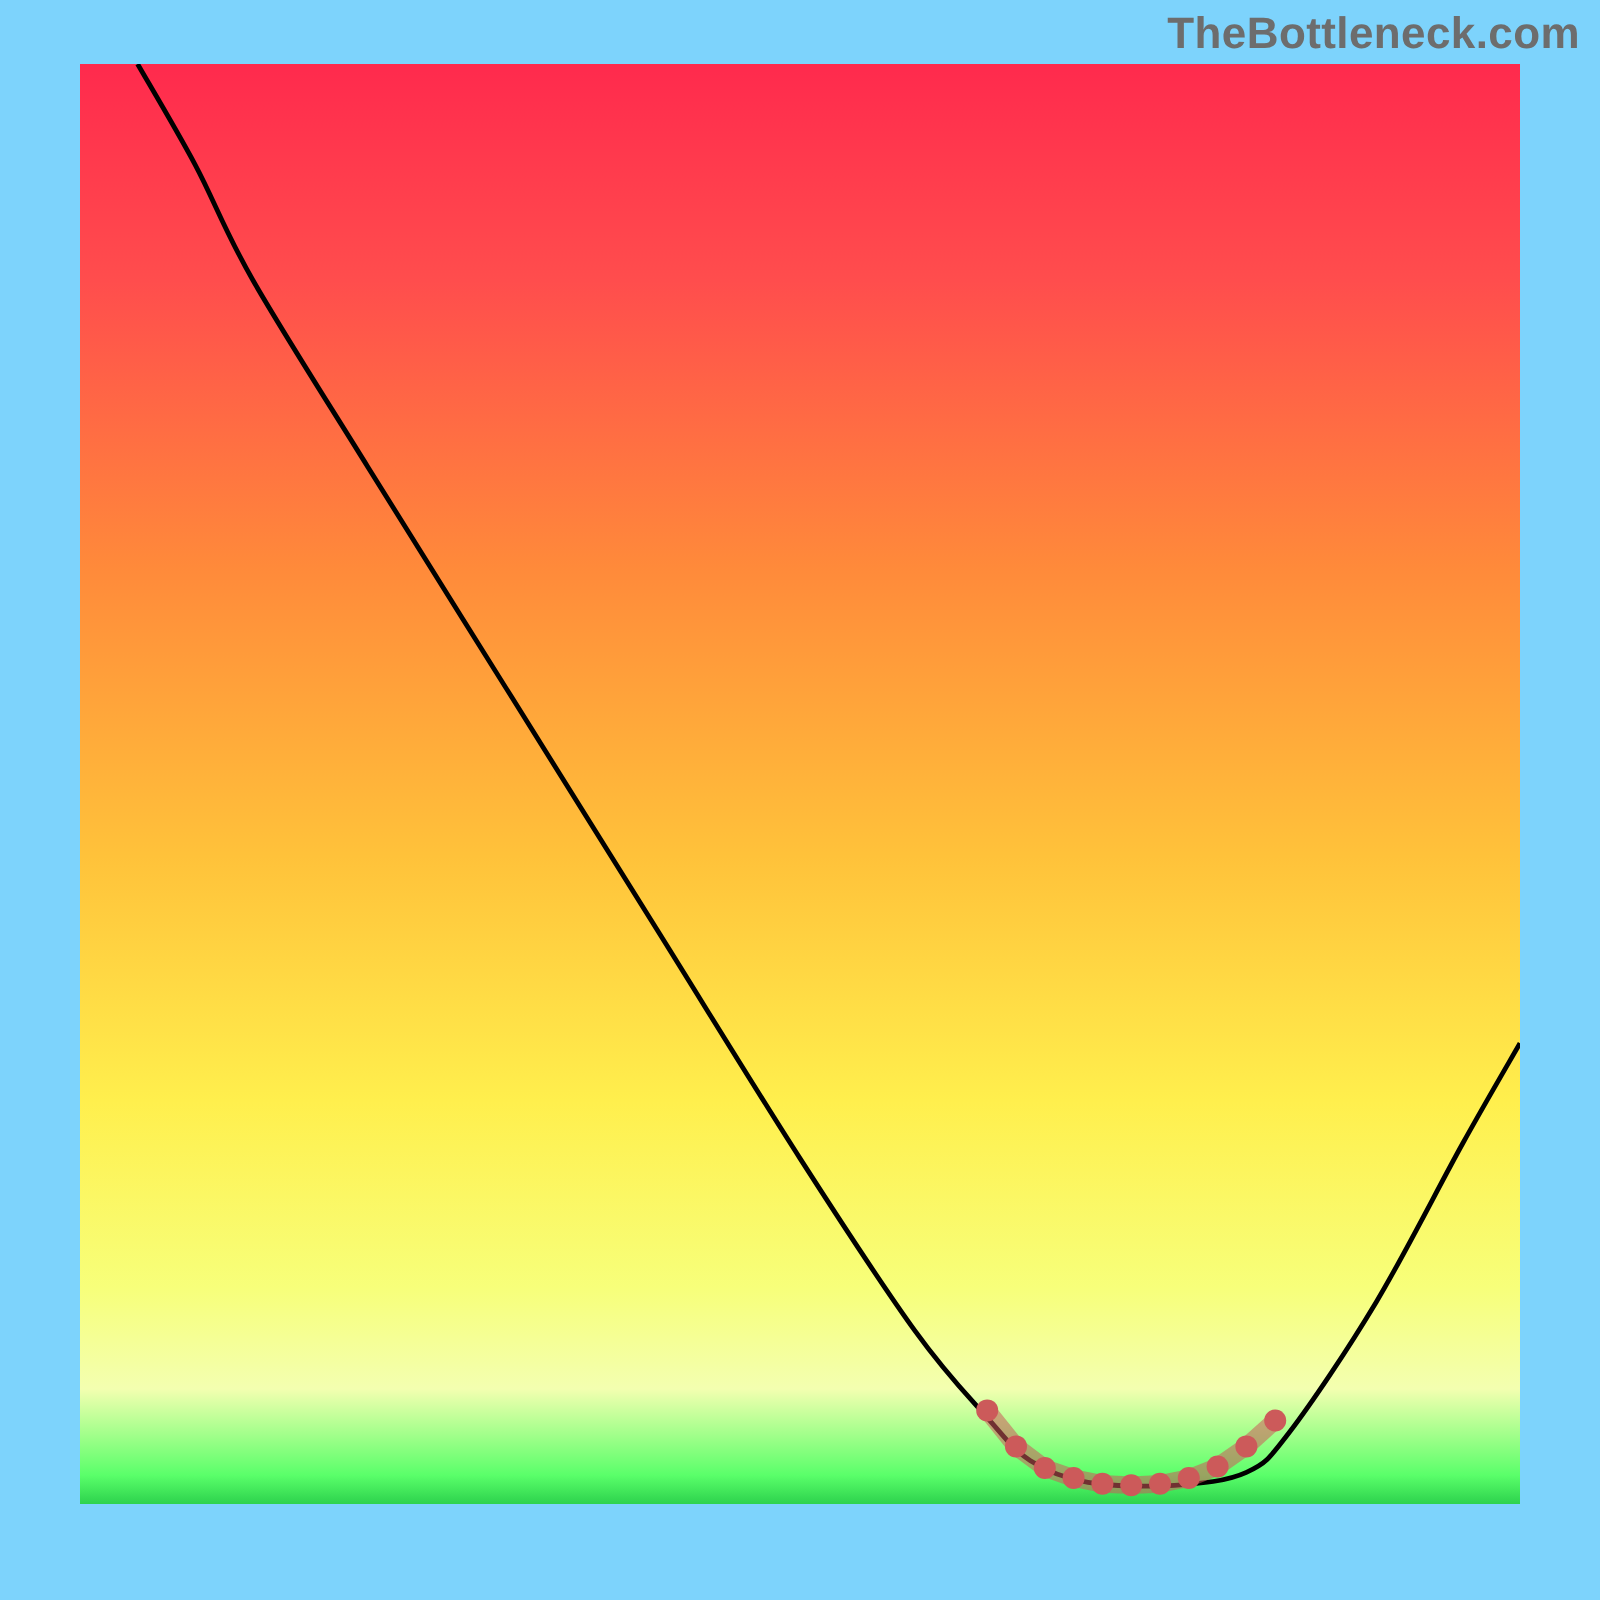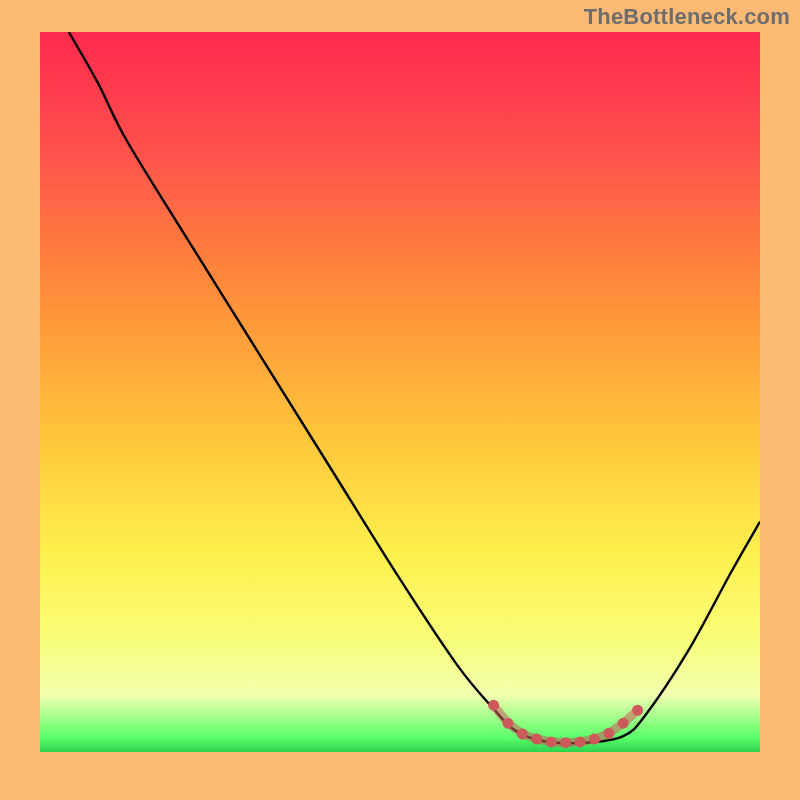--- a/index.html
+++ b/index.html
@@ -8,21 +8,21 @@
     width: 800px;
     height: 800px;
     background: #000;
     overflow: hidden;
     font-family: Arial, Helvetica, sans-serif;
   }
   .outer {
     position: relative;
     width: 800px;
     height: 800px;
-    background: #fdba74;
+    background: #7dd3fc;
   }
   .watermark {
     position: absolute;
     top: 4px;
     right: 10px;
     font-size: 22px;
     font-weight: bold;
     color: #6d6d6d;
     letter-spacing: 0.2px;
     z-index: 5;

